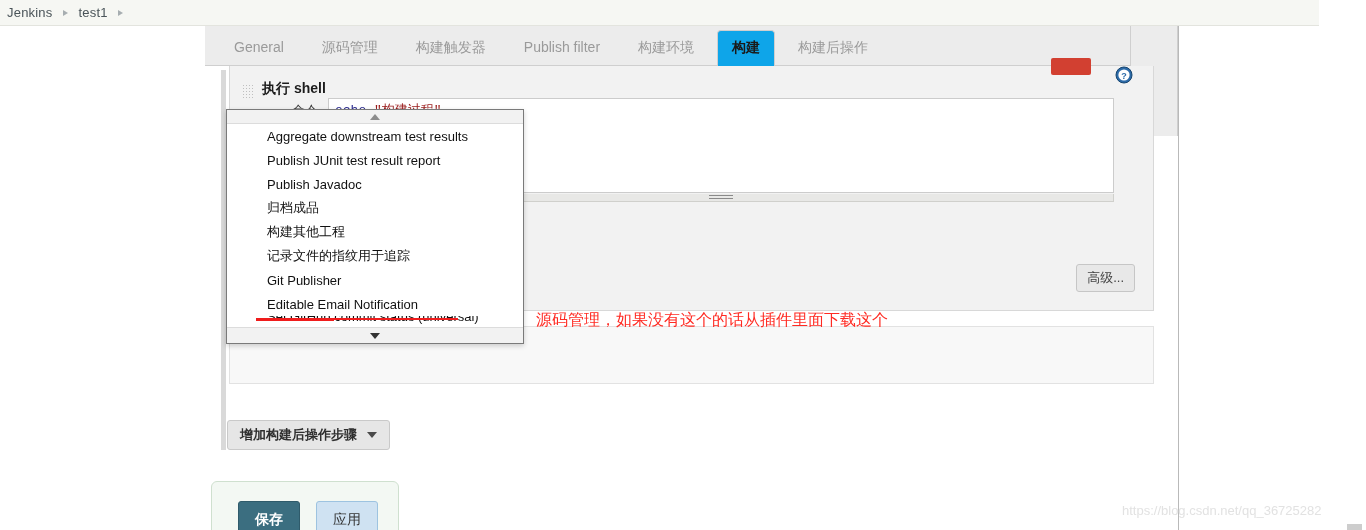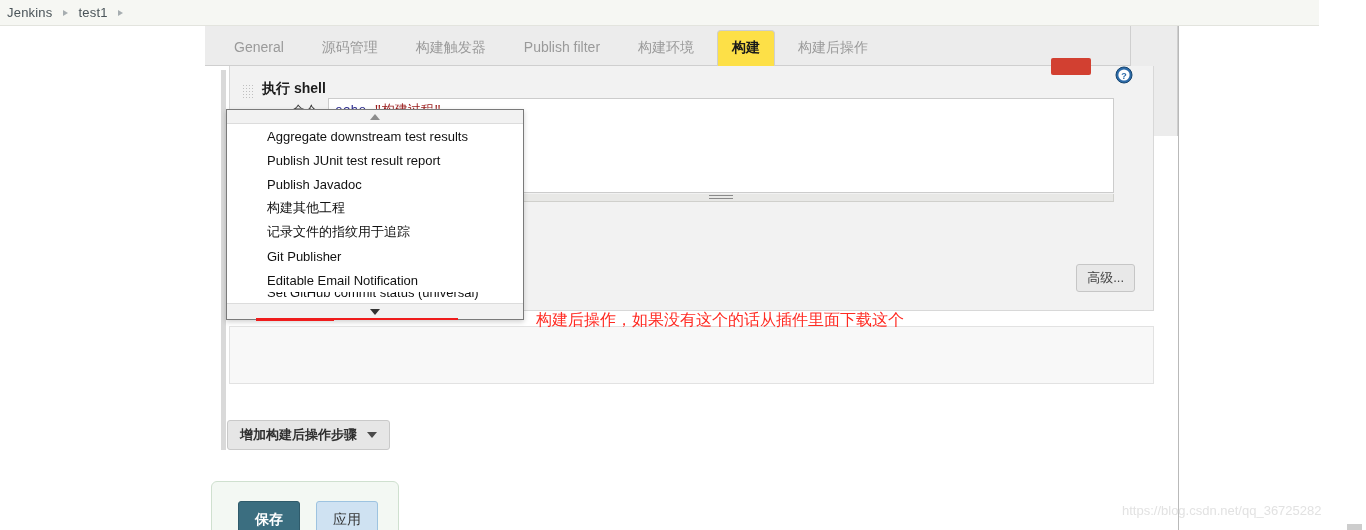--- a/index.html
+++ b/index.html
@@ -68,21 +68,21 @@
     white-space: nowrap;
     border: 1px solid transparent;
     border-bottom: none;
     position: relative;
     top: 1px;
     cursor: pointer;
   }
   .tab.active {
     color: #1a1a1a;
     font-weight: bold;
-    background: #fde047;
+    background: #0ea5e9;
     border-color: #cfcfcf;
     border-top-left-radius: 4px;
     border-top-right-radius: 4px;
   }
 
   
   .step-card {
     position: absolute; left: 24px; top: 40px;
     width: 925px; height: 245px;
     background: #f2f2f2;
@@ -436,34 +436,35 @@
   <div class="dropdown">
     <div class="dd-scroll">
       <svg width="10" height="6" viewBox="0 0 10 6">
           <polygon points="5,0 10,6 0,6" fill="#8d8d8d"></polygon>
         </svg>
     </div>
     <div class="dd-list">
       <div class="dd-item">Aggregate downstream test results</div>
       <div class="dd-item">Publish JUnit test result report</div>
       <div class="dd-item">Publish Javadoc</div>
+      <div class="dd-item">归档成品</div>
       <div class="dd-item">构建其他工程</div>
       <div class="dd-item">记录文件的指纹用于追踪</div>
       <div class="dd-item">Git Publisher</div>
       <div class="dd-item">Editable Email Notification</div>
       <div class="dd-item clipped">
           <span>Set GitHub commit status (universal)</span>
         </div>
     </div>
     <div class="dd-scroll bottom">
       <svg width="10" height="6" viewBox="0 0 10 6">
           <polygon points="0,0 10,0 5,6" fill="#333333"></polygon>
         </svg>
     </div>
   </div>
 
   <div class="red-underline"></div>
   <div class="red-underline seg2"></div>
-  <div class="annotation">构建后操作，如果没有这个的话从插件里面下载这个</div>
+  <div class="annotation">源码管理，如果没有这个的话从插件里面下载这个</div>
 
   <div class="watermark">https://blog.csdn.net/qq_36725282</div>
 
 </div>
 
 </body></html>

